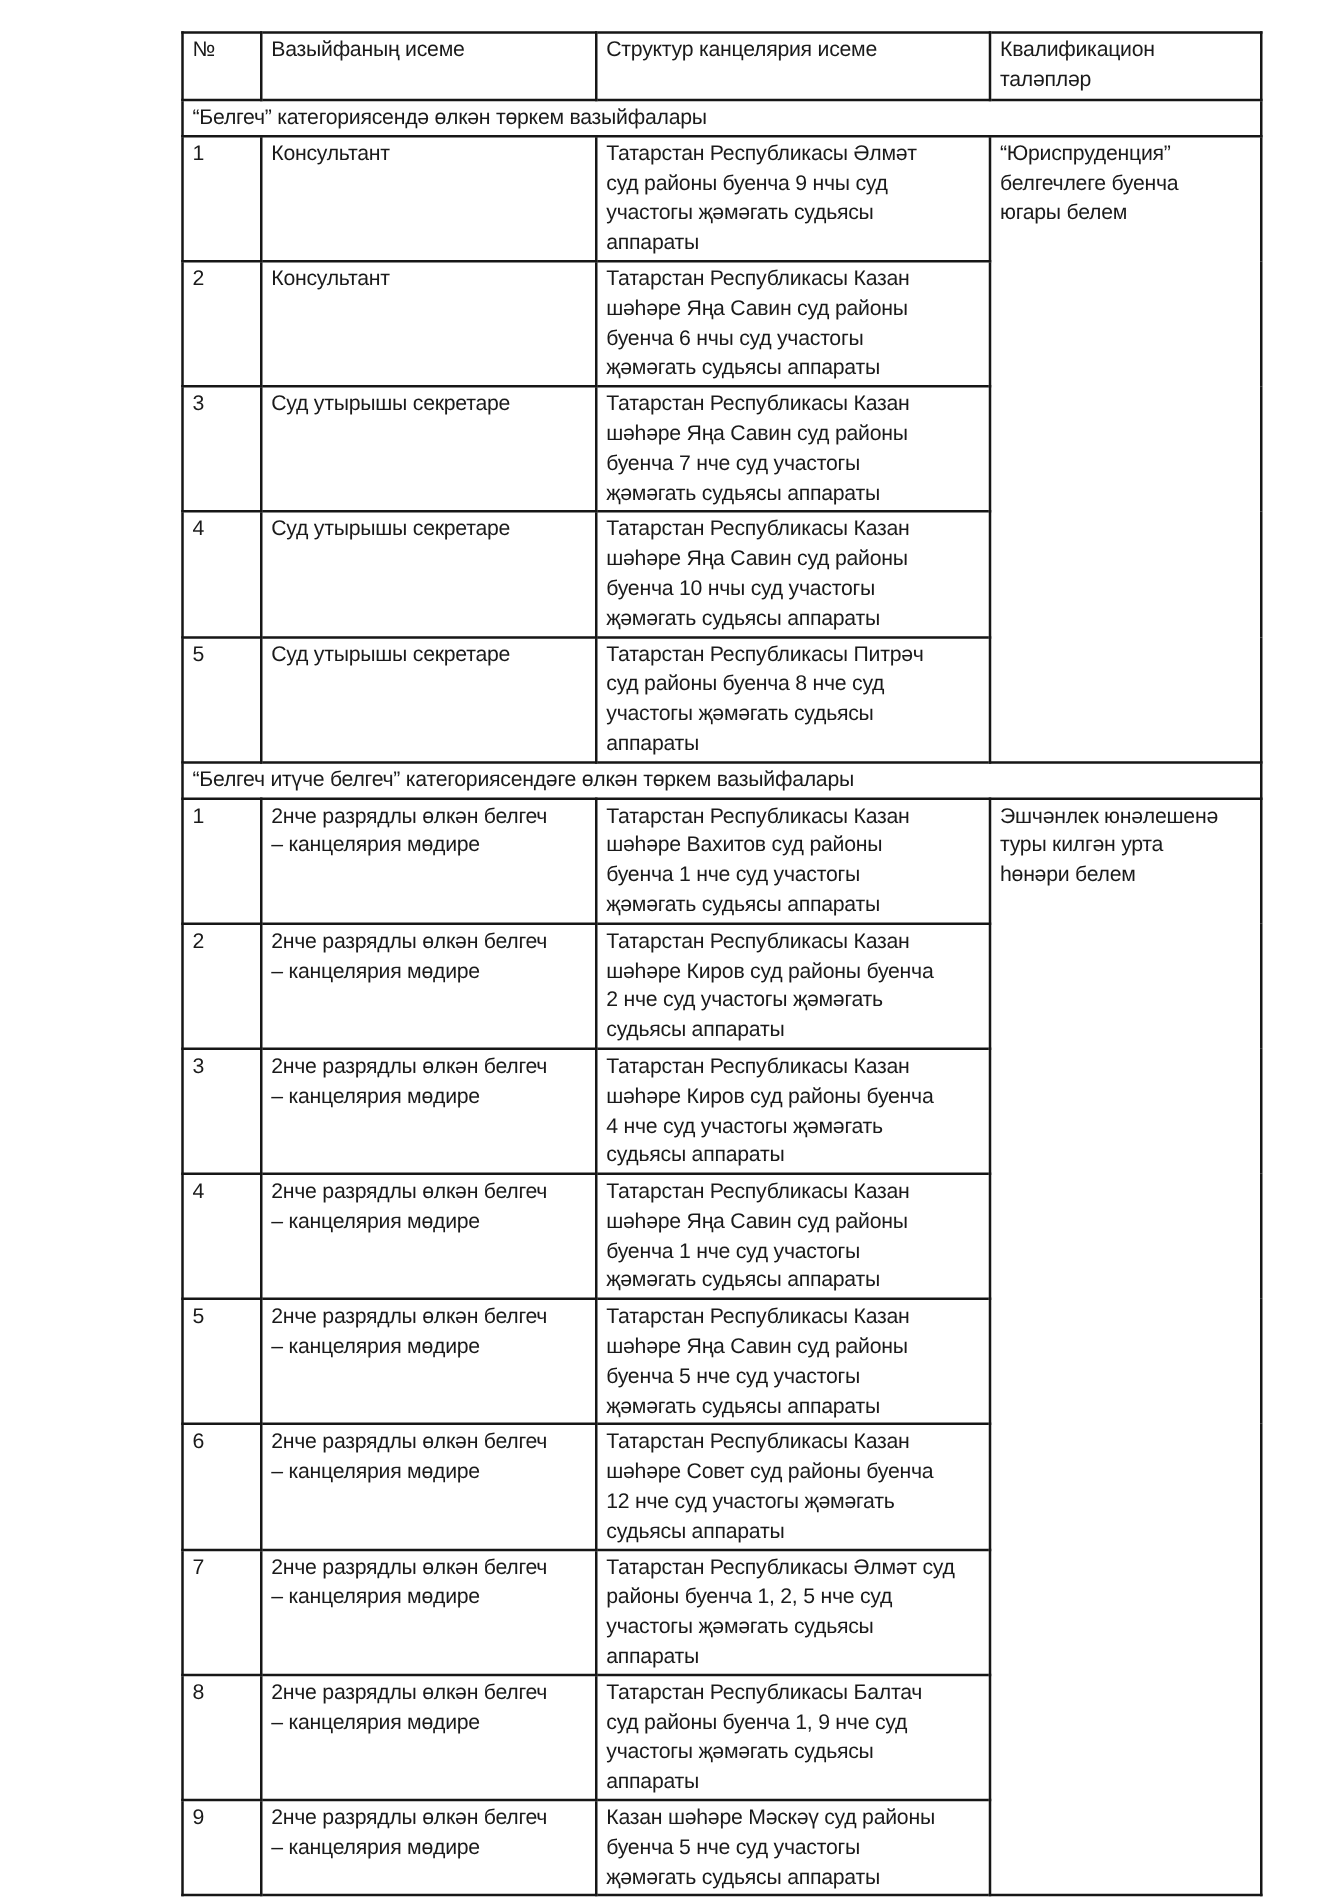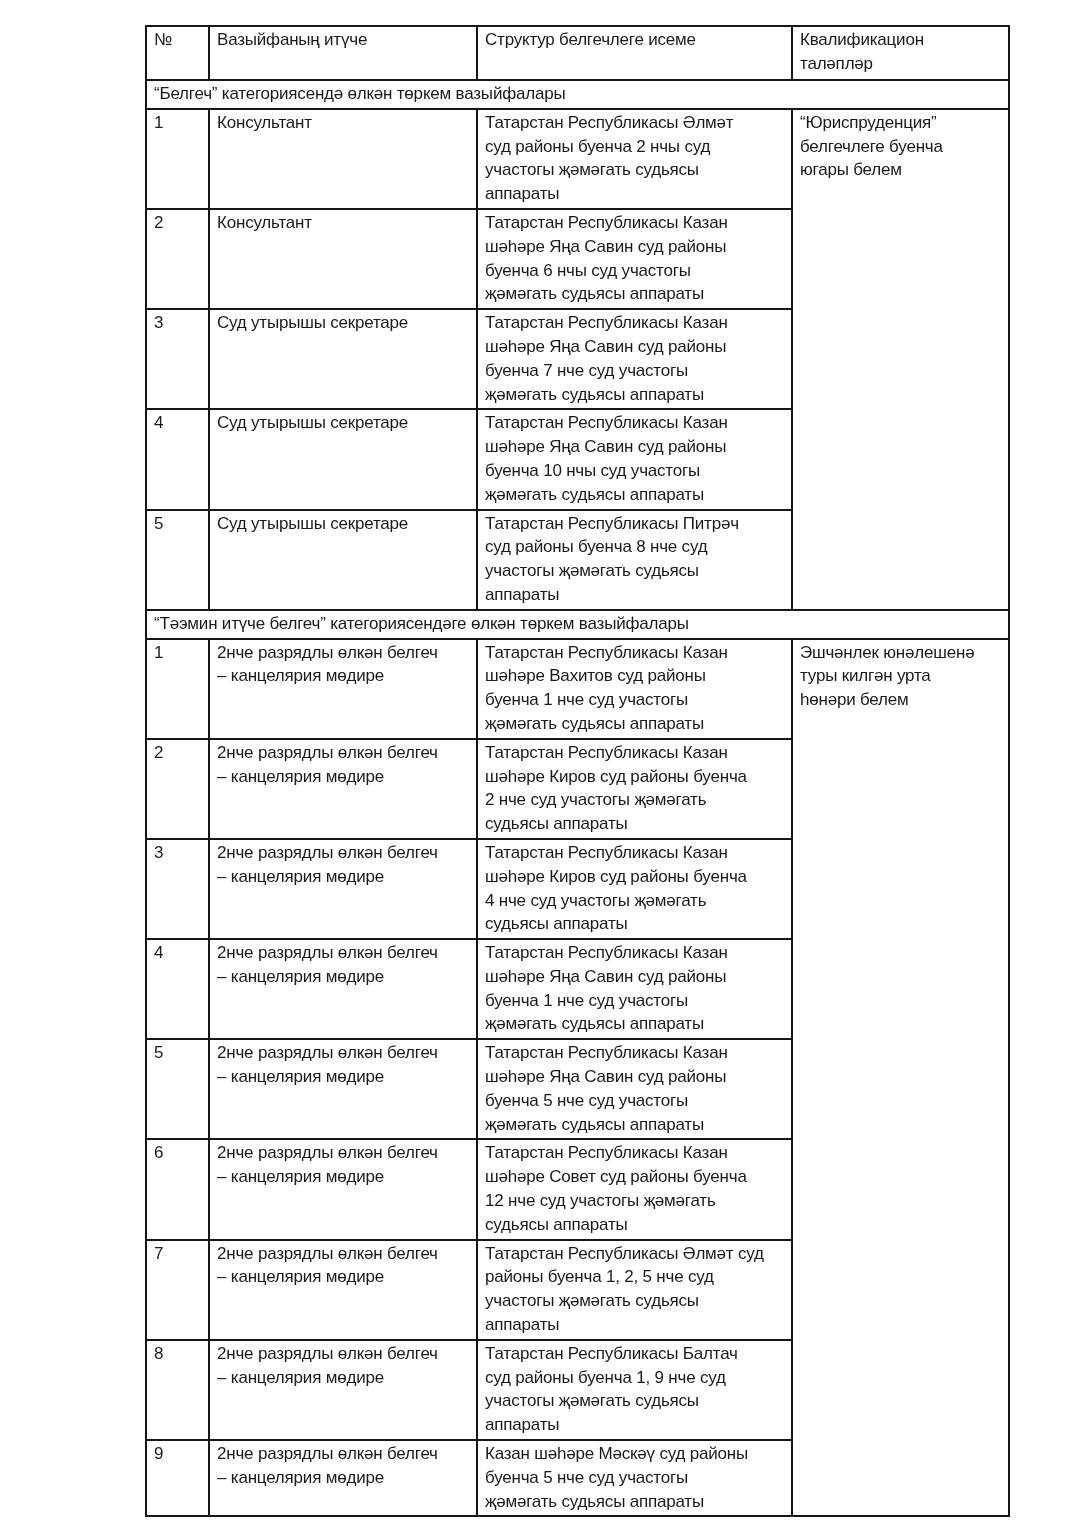--- a/index.html
+++ b/index.html
@@ -50,35 +50,35 @@
   <table class="doc-table">
     <colgroup>
       <col class="c1">
         <col class="c2">
         <col class="c3">
         <col class="c4">
     </colgroup>
     <tbody>
       <tr>
         <th>№</th>
-        <th>Вазыйфаның итүче</th>
-        <th>Структур белгечлеге исеме</th>
+        <th>Вазыйфаның исеме</th>
+        <th>Структур канцелярия исеме</th>
         <th>Квалификацион
 таләпләр</th>
       </tr>
 
       <tr class="section-row">
         <td colspan="4">“Белгеч” категориясендә өлкән төркем вазыйфалары</td>
       </tr>
 
       <tr>
         <td>1</td>
         <td>Консультант</td>
         <td>Татарстан Республикасы Әлмәт
-суд районы буенча 2 нчы суд
+суд районы буенча 9 нчы суд
 участогы җәмәгать судьясы
 аппараты</td>
         <td rowspan="5">“Юриспруденция”
 белгечлеге буенча
 югары белем</td>
       </tr>
       <tr>
         <td>2</td>
         <td>Консультант</td>
         <td>Татарстан Республикасы Казан
@@ -105,21 +105,21 @@
       <tr>
         <td>5</td>
         <td>Суд утырышы секретаре</td>
         <td>Татарстан Республикасы Питрәч
 суд районы буенча 8 нче суд
 участогы җәмәгать судьясы
 аппараты</td>
       </tr>
 
       <tr class="section-row">
-        <td colspan="4">“Тәэмин итүче белгеч” категориясендәге өлкән төркем вазыйфалары</td>
+        <td colspan="4">“Белгеч итүче белгеч” категориясендәге өлкән төркем вазыйфалары</td>
       </tr>
 
       <tr>
         <td>1</td>
         <td>2нче разрядлы өлкән белгеч
 – канцелярия мөдире</td>
         <td>Татарстан Республикасы Казан
 шәһәре Вахитов суд районы
 буенча 1 нче суд участогы
 җәмәгать судьясы аппараты</td>

